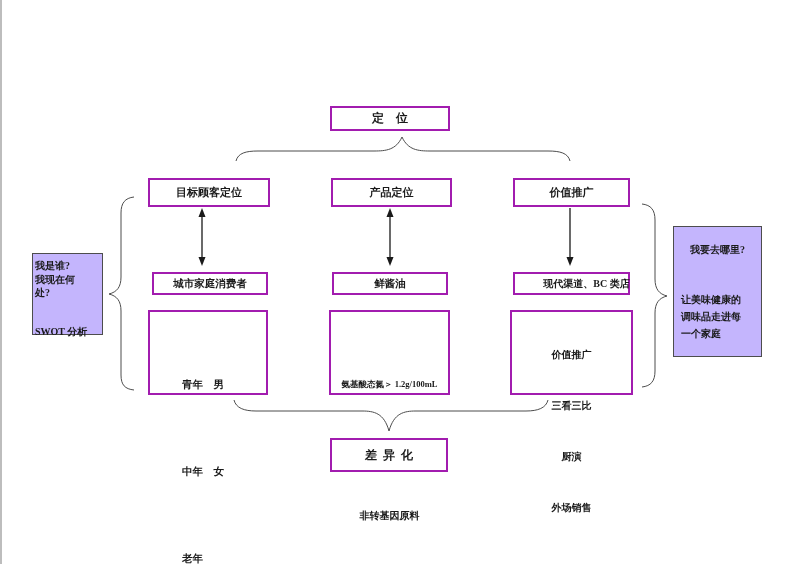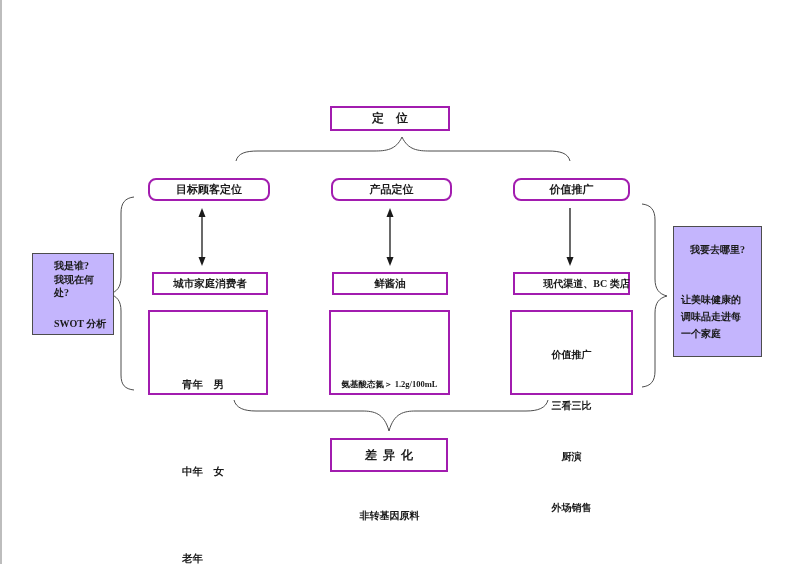--- a/index.html
+++ b/index.html
@@ -10,39 +10,39 @@
   }
   .edge-line{position:absolute;left:0;top:0;width:2px;height:564px;background:#bdbdbd;}
   .connectors{position:absolute;left:0;top:0;width:800px;height:564px;}
   .box{
     position:absolute;border:2px solid #a21caf;background:#ffffff;
     display:flex;align-items:center;justify-content:center;
     font-weight:bold;box-sizing:border-box;white-space:pre;
   }
   .title-box{left:330px;top:106px;width:120px;height:25px;font-size:12px;}
   .bottom-box{left:330px;top:438px;width:118px;height:34px;font-size:12px;}
-  .hdr{top:178px;height:23px;font-size:11px;border-radius:8px;}
+  .hdr{top:178px;height:29px;font-size:11px;}
   .hdr-l{left:148px;width:122px;}
   .hdr-m{left:331px;width:121px;}
   .hdr-r{left:513px;width:117px;}
   .mid{top:272px;height:23px;font-size:10.5px;}
   .mid-l{left:152px;width:116px;}
   .mid-m{left:332px;width:116px;}
   .mid-r{left:513px;width:117px;font-size:10px;padding-left:30px;}
   .det{top:310px;height:85px;display:block;font-size:10.5px;font-family:Liberation Serif, serif;}
   .det-l{left:148px;width:120px;padding:0 0 8px 32px;line-height:29px;}
   .det-m{left:329px;width:121px;text-align:center;line-height:22px;padding-top:17px;font-size:10px;}
   .det-m .spec{font-size:8.5px;}
   .det-r{left:510px;width:123px;text-align:center;line-height:17px;font-size:10px;}
   .note{
     position:absolute;border:1px solid #4d4d4d;background:#c4b5fd;
     font-weight:bold;font-size:10px;box-sizing:border-box;
   }
-  .note-left{left:32px;top:253px;width:82px;height:82px;padding:5px 0 0 21px;line-height:13.5px;}
-  .note-left .gap{margin-top:17px;}
+  .note-left{left:32px;top:253px;width:71px;height:82px;padding:5px 0 0 2px;line-height:13.5px;}
+  .note-left .gap{margin-top:25px;}
   .note-right{left:673px;top:226px;width:89px;height:131px;}
   .note-right .question{position:absolute;top:16px;left:0;width:100%;text-align:center;}
   .note-right .answer{position:absolute;top:64px;left:7px;line-height:17px;}
 </style>
 </head>
 <body>
 
 <div class="edge-line"></div>
 
 <svg class="connectors" viewBox="0 0 800 564" xmlns="http://www.w3.org/2000/svg">

